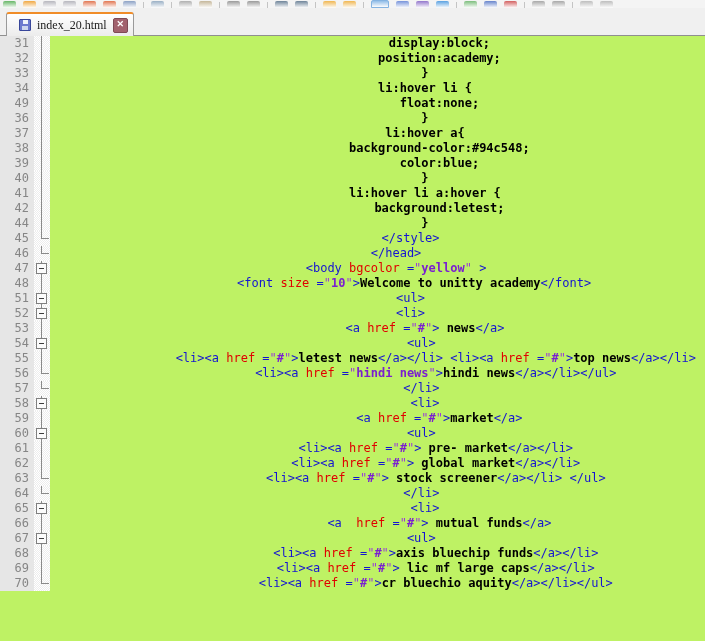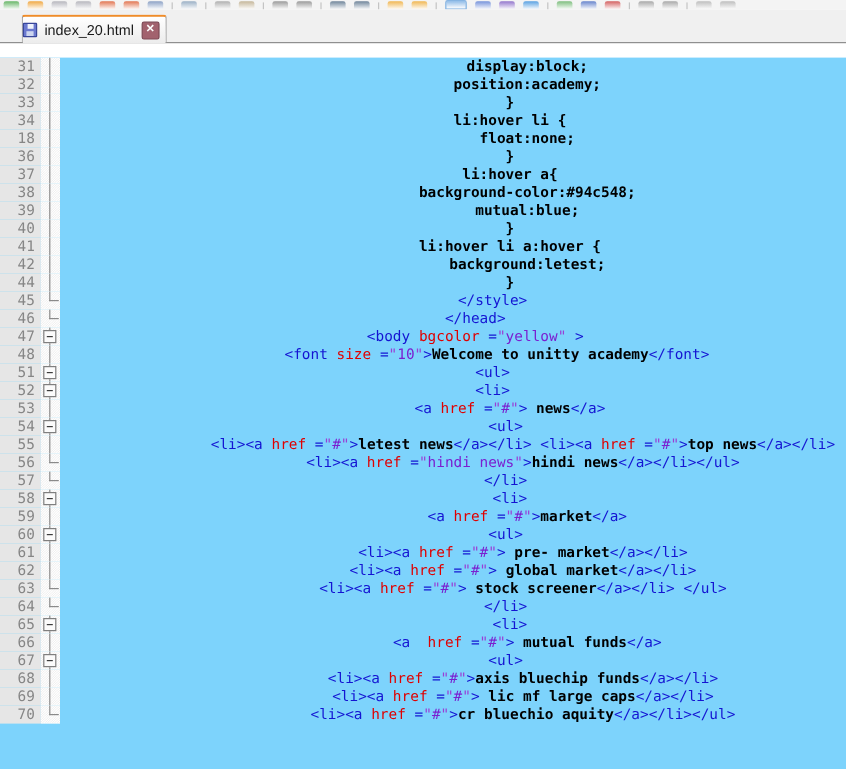--- a/index.html
+++ b/index.html
@@ -7,54 +7,54 @@
   .app{width:705px;height:641px;display:flex;flex-direction:column;}
 
   
   .toolbar{height:8px;background:#f4f4f4;display:flex;align-items:flex-end;gap:7px;padding-left:3px;overflow:hidden;}
   .ticon{width:13px;height:7px;border-radius:2px 2px 0 0;flex:0 0 auto;opacity:.9;}
   .ticon.pressed{width:18px;height:8px;border:1px solid #7aade0;background-color:#cfe4f7 !important;box-sizing:border-box;}
   .tsep{width:1px;height:6px;background:#c4c4c4;flex:0 0 auto;}
 
   
   .tabbar{height:28px;background:#f0f0f0;position:relative;border-bottom:1px solid #8f8f8f;box-sizing:border-box;display:flex;align-items:flex-end;}
-  .tab{margin-left:18px;height:24px;display:flex;align-items:center;gap:4px;
+  .tab{margin-left:6px;height:24px;display:flex;align-items:center;gap:4px;
        background:linear-gradient(#ffffff,#ececec);
        border:1px solid #9a9a9a;border-bottom:none;
        border-top:2px solid var(--c-accent,#f08c28);
-       border-radius:3px 3px 0 0;padding:0 5px 0 0;box-sizing:border-box;position:relative;top:1px;}
+       border-radius:3px 3px 0 0;padding:0 5px 0 12px;box-sizing:border-box;position:relative;top:1px;font-family:Liberation Serif, serif;}
   .tab-label{font-size:12px;color:#1a1a1a;padding:0 2px;}
   .floppy{width:12px;height:12px;background:#6b79cf;border:1px solid #38469a;border-radius:1px;position:relative;box-sizing:border-box;flex:0 0 auto;}
   .floppy::before{content:"";position:absolute;top:0;left:3px;width:5px;height:4px;background:#eef2fc;}
   .floppy::after{content:"";position:absolute;bottom:0;left:2px;width:6px;height:4px;background:#ccd5ef;}
   .tab-close{width:13px;height:13px;background:#a2626e;border:1px solid #7e4a56;border-radius:2px;
              color:#fff;font-size:9px;font-weight:bold;line-height:11px;text-align:center;cursor:default;flex:0 0 auto;}
 
   
-  .editor{flex:1;background:#7dd3fc;overflow:hidden;font-family:"DejaVu Sans Mono","Liberation Mono",monospace;font-size:12px;margin-top:12px;}
+  .editor{flex:1;background:#bef264;overflow:hidden;font-family:"DejaVu Sans Mono","Liberation Mono",monospace;font-size:12px;}
   .row{display:flex;height:15px;line-height:15px;white-space:pre;}
   .num{width:34px;flex:0 0 auto;background:#e6e6e6;color:var(--c-num,#868686);text-align:right;
        padding-right:5px;box-sizing:border-box;font-size:12px;}
   .fold{width:16px;flex:0 0 auto;position:relative;background-color:#fff;
         background-image:linear-gradient(45deg,#ededed 25%,transparent 25%,transparent 75%,#ededed 75%),
                          linear-gradient(45deg,#ededed 25%,transparent 25%,transparent 75%,#ededed 75%);
         background-size:2px 2px;background-position:0 0,1px 1px;}
   .fold-v::before{content:"";position:absolute;left:7px;top:0;bottom:0;width:1px;background:#8a8a8a;}
   .fold-e::before{content:"";position:absolute;left:7px;top:0;height:8px;width:1px;background:#8a8a8a;}
   .fold-e::after{content:"";position:absolute;left:7px;top:7px;width:8px;height:1px;background:#8a8a8a;}
   .fold-b::before{content:"";position:absolute;left:7px;top:0;bottom:0;width:1px;background:#8a8a8a;}
   .fold-box{position:absolute;left:2px;top:2px;width:11px;height:11px;background:#fbfbfb;border:1px solid #7f7f7f;box-sizing:border-box;z-index:1;}
   .fold-box::after{content:"";position:absolute;left:2px;top:4px;width:5px;height:1px;background:#3c3c3c;}
   .code{flex:1;padding-left:1px;overflow:hidden;text-align:center;}
 
   .tk-txt{color:var(--c-txt,#000);font-weight:bold;}
   .tk-tag{color:var(--c-tag,#1414d2);}
   .tk-attr{color:var(--c-attr,#e00000);}
   .tk-q{color:var(--c-q,#9a3fd6);}
-  .tk-val{color:var(--c-val,#7a1fd0);font-weight:normal;}
+  .tk-val{color:var(--c-val,#7a1fd0);font-weight:bold;}
   .tk-eq{color:var(--c-tag,#1414d2);}
 </style>
 </head>
 <body>
 
 <div class="app">
   <div class="toolbar">
       <span class="ticon" style="background: linear-gradient(rgb(88, 176, 88), rgb(255, 255, 255));"></span>
       <span class="ticon" style="background: linear-gradient(rgb(240, 160, 48), rgb(255, 255, 255));"></span>
       <span class="ticon" style="background: linear-gradient(rgb(176, 176, 184), rgb(255, 255, 255));"></span>
@@ -99,25 +99,25 @@
       <span class="tab-label">index_20.html</span>
       <span class="tab-close">✕</span>
     </div>
   </div>
 
   <div class="editor">
       <div class="row"><span class="num">31</span><span class="fold fold-v"></span><span class="code"><span class="tk-txt">                 display:block;</span></span></div>
       <div class="row"><span class="num">32</span><span class="fold fold-v"></span><span class="code"><span class="tk-txt">                 position:academy;</span></span></div>
       <div class="row"><span class="num">33</span><span class="fold fold-v"></span><span class="code"><span class="tk-txt">             }</span></span></div>
       <div class="row"><span class="num">34</span><span class="fold fold-v"></span><span class="code"><span class="tk-txt">             li:hover li {</span></span></div>
-      <div class="row"><span class="num">18</span><span class="fold fold-v"></span><span class="code"><span class="tk-txt">                 float:none;</span></span></div>
+      <div class="row"><span class="num">49</span><span class="fold fold-v"></span><span class="code"><span class="tk-txt">                 float:none;</span></span></div>
       <div class="row"><span class="num">36</span><span class="fold fold-v"></span><span class="code"><span class="tk-txt">             }</span></span></div>
       <div class="row"><span class="num">37</span><span class="fold fold-v"></span><span class="code"><span class="tk-txt">             li:hover a{</span></span></div>
       <div class="row"><span class="num">38</span><span class="fold fold-v"></span><span class="code"><span class="tk-txt">                 background-color:#94c548;</span></span></div>
-      <div class="row"><span class="num">39</span><span class="fold fold-v"></span><span class="code"><span class="tk-txt">                 mutual:blue;</span></span></div>
+      <div class="row"><span class="num">39</span><span class="fold fold-v"></span><span class="code"><span class="tk-txt">                 color:blue;</span></span></div>
       <div class="row"><span class="num">40</span><span class="fold fold-v"></span><span class="code"><span class="tk-txt">             }</span></span></div>
       <div class="row"><span class="num">41</span><span class="fold fold-v"></span><span class="code"><span class="tk-txt">             li:hover li a:hover {</span></span></div>
       <div class="row"><span class="num">42</span><span class="fold fold-v"></span><span class="code"><span class="tk-txt">                 background:letest;</span></span></div>
       <div class="row"><span class="num">44</span><span class="fold fold-v"></span><span class="code"><span class="tk-txt">             }</span></span></div>
       <div class="row"><span class="num">45</span><span class="fold fold-e"></span><span class="code"><span class="tk-tag">         &lt;/style&gt;</span></span></div>
       <div class="row"><span class="num">46</span><span class="fold fold-e"></span><span class="code"><span class="tk-tag">     &lt;/head&gt;</span></span></div>
       <div class="row"><span class="num">47</span><span class="fold fold-b"><span class="fold-box"></span></span><span class="code"><span class="tk-tag">     &lt;body </span><span class="tk-attr">bgcolor </span><span class="tk-eq">=</span><span class="tk-q">"</span><span class="tk-val">yellow</span><span class="tk-q">"</span><span class="tk-tag"> &gt;</span></span></div>
       <div class="row"><span class="num">48</span><span class="fold fold-v"></span><span class="code"><span class="tk-tag">          &lt;font </span><span class="tk-attr">size </span><span class="tk-eq">=</span><span class="tk-q">"</span><span class="tk-val">10</span><span class="tk-q">"</span><span class="tk-tag">&gt;</span><span class="tk-txt">Welcome to unitty academy</span><span class="tk-tag">&lt;/font&gt;</span></span></div>
       <div class="row"><span class="num">51</span><span class="fold fold-b"><span class="fold-box"></span></span><span class="code"><span class="tk-tag">         &lt;ul&gt;</span></span></div>
       <div class="row"><span class="num">52</span><span class="fold fold-b"><span class="fold-box"></span></span><span class="code"><span class="tk-tag">         &lt;li&gt;</span></span></div>

